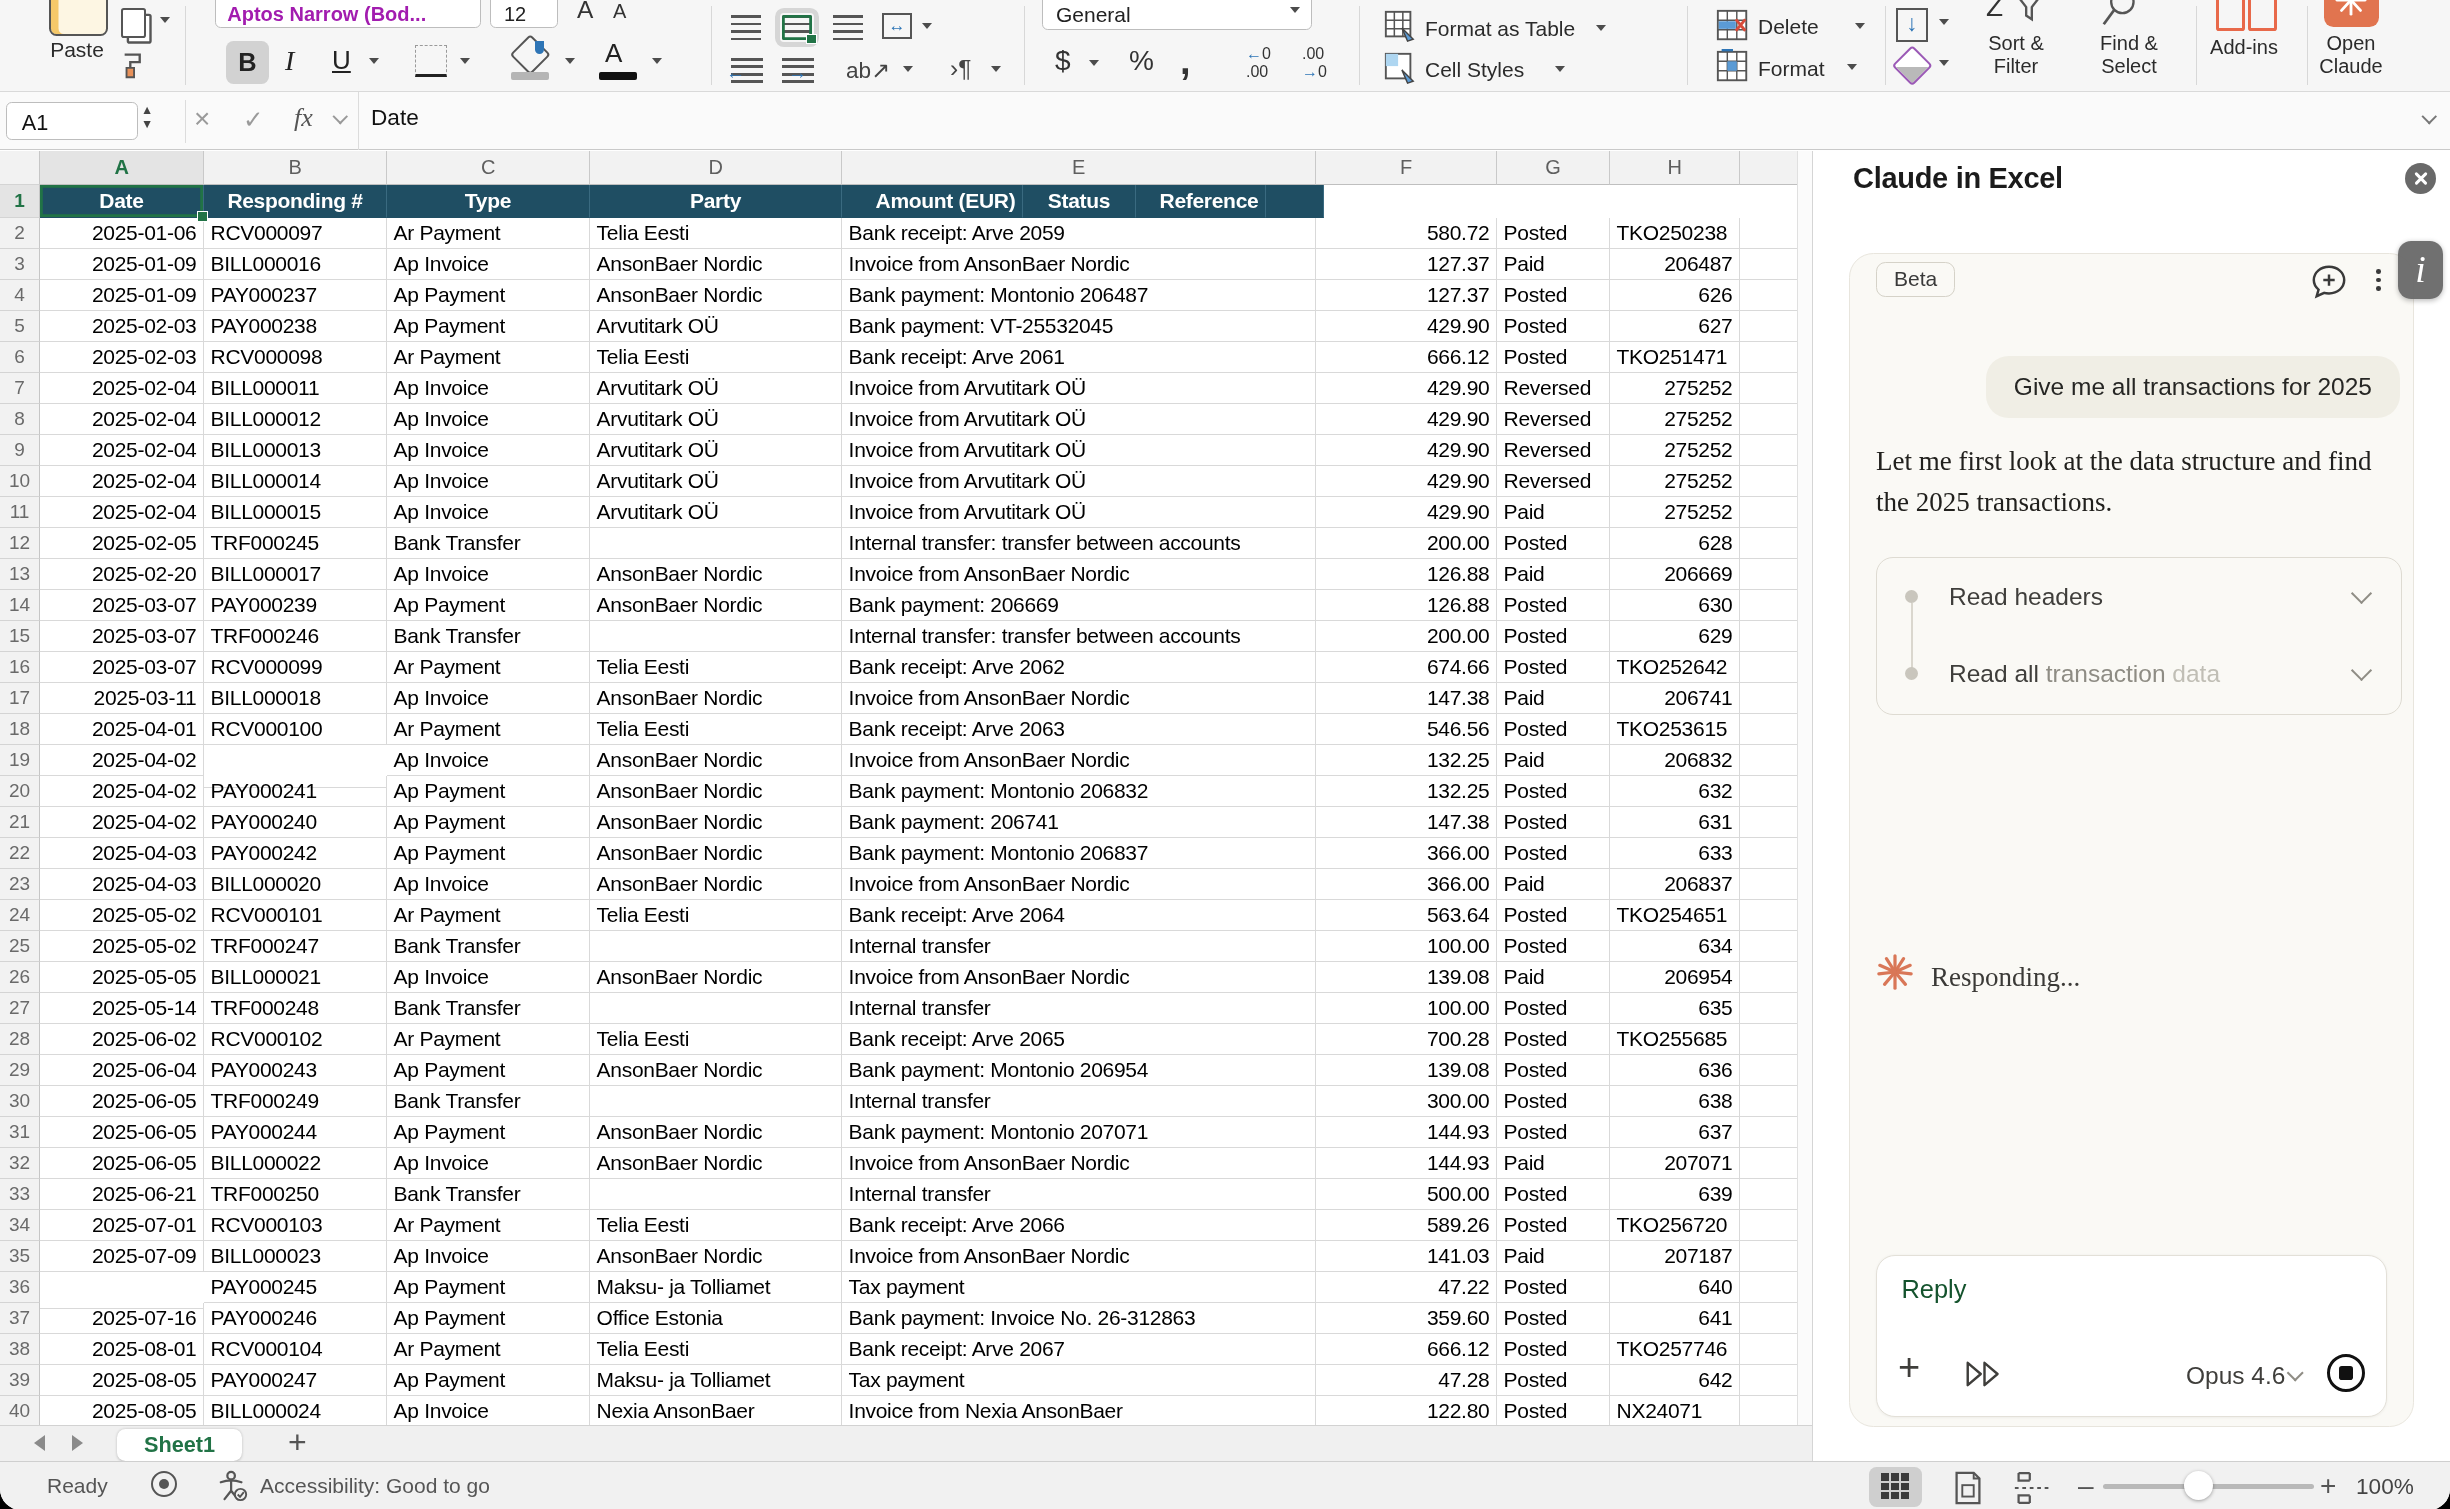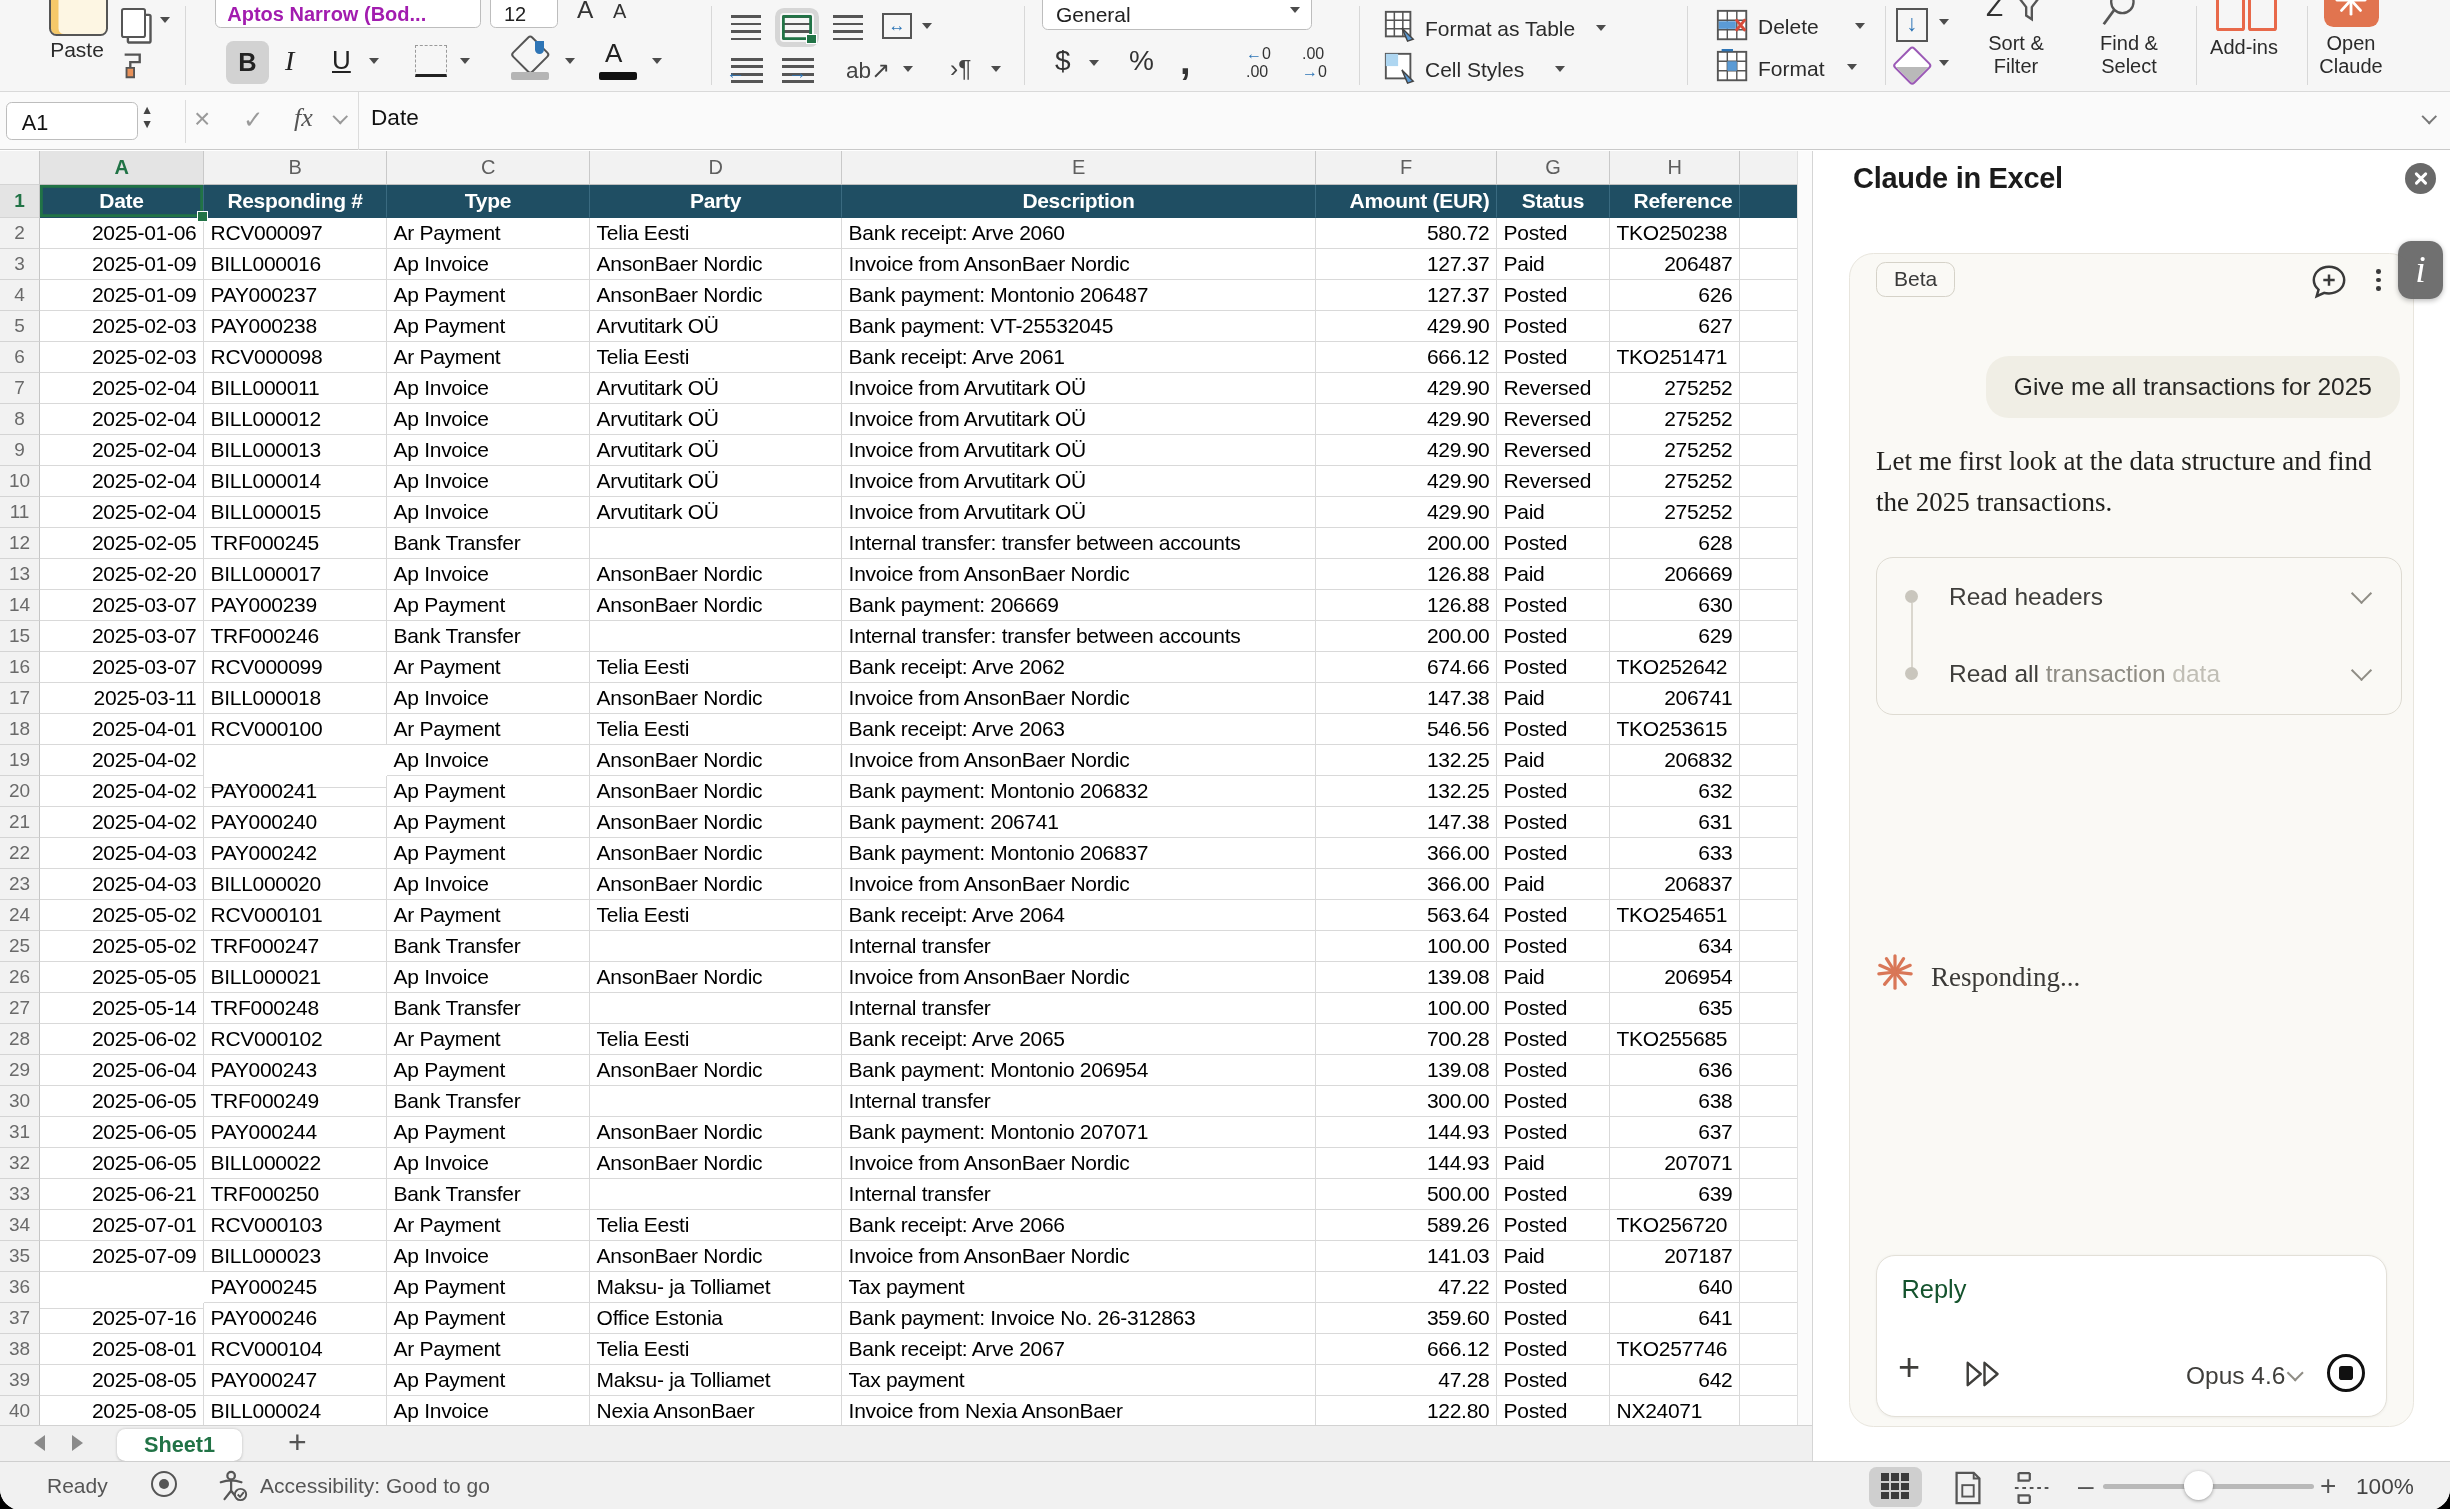--- a/index.html
+++ b/index.html
@@ -242,33 +242,32 @@
           <div class="cell c6">G</div>
           <div class="cell c7">H</div>
           <div class="cell blank"></div>
         </div>
         <div class="grow hdr">
           <div class="rh selhdr">1</div>
           <div class="cell c0 sel" style="text-align: center; justify-content: center;">Date</div>
           <div class="cell c1" style="text-align: center; justify-content: center;">Responding #</div>
           <div class="cell c2" style="text-align: center; justify-content: center;">Type</div>
           <div class="cell c3" style="text-align: center; justify-content: center;">Party</div>
-          <div class="cell c4" style="text-align: center; justify-content: center;">Description</div>
           <div class="cell c5" style="text-align: right; justify-content: flex-end;">Amount (EUR)</div>
           <div class="cell c6" style="text-align: center; justify-content: center;">Status</div>
           <div class="cell c7" style="text-align: right; justify-content: flex-end;">Reference</div>
           <div class="cell blank"></div>
         </div>
         <div class="grow">
           <div class="rh">2</div>
           <div class="cell c0" style="text-align: right; justify-content: flex-end;">2025-01-06</div>
           <div class="cell c1" style="text-align: left; justify-content: flex-start;">RCV000097</div>
           <div class="cell c2" style="text-align: left; justify-content: flex-start;">Ar Payment</div>
           <div class="cell c3" style="text-align: left; justify-content: flex-start;">Telia Eesti</div>
-          <div class="cell c4" style="text-align: left; justify-content: flex-start;">Bank receipt: Arve 2060</div>
+          <div class="cell c4" style="text-align: left; justify-content: flex-start;">Bank receipt: Arve 2059</div>
           <div class="cell c5" style="text-align: right; justify-content: flex-end;">580.72</div>
           <div class="cell c6" style="text-align: left; justify-content: flex-start;">Posted</div>
           <div class="cell c7" style="text-align: left; justify-content: flex-start;">TKO250238</div>
           <div class="cell blank"></div>
         </div>
         <div class="grow">
           <div class="rh">3</div>
           <div class="cell c0" style="text-align: right; justify-content: flex-end;">2025-01-09</div>
           <div class="cell c1" style="text-align: left; justify-content: flex-start;">BILL000016</div>
           <div class="cell c2" style="text-align: left; justify-content: flex-start;">Ap Invoice</div>

